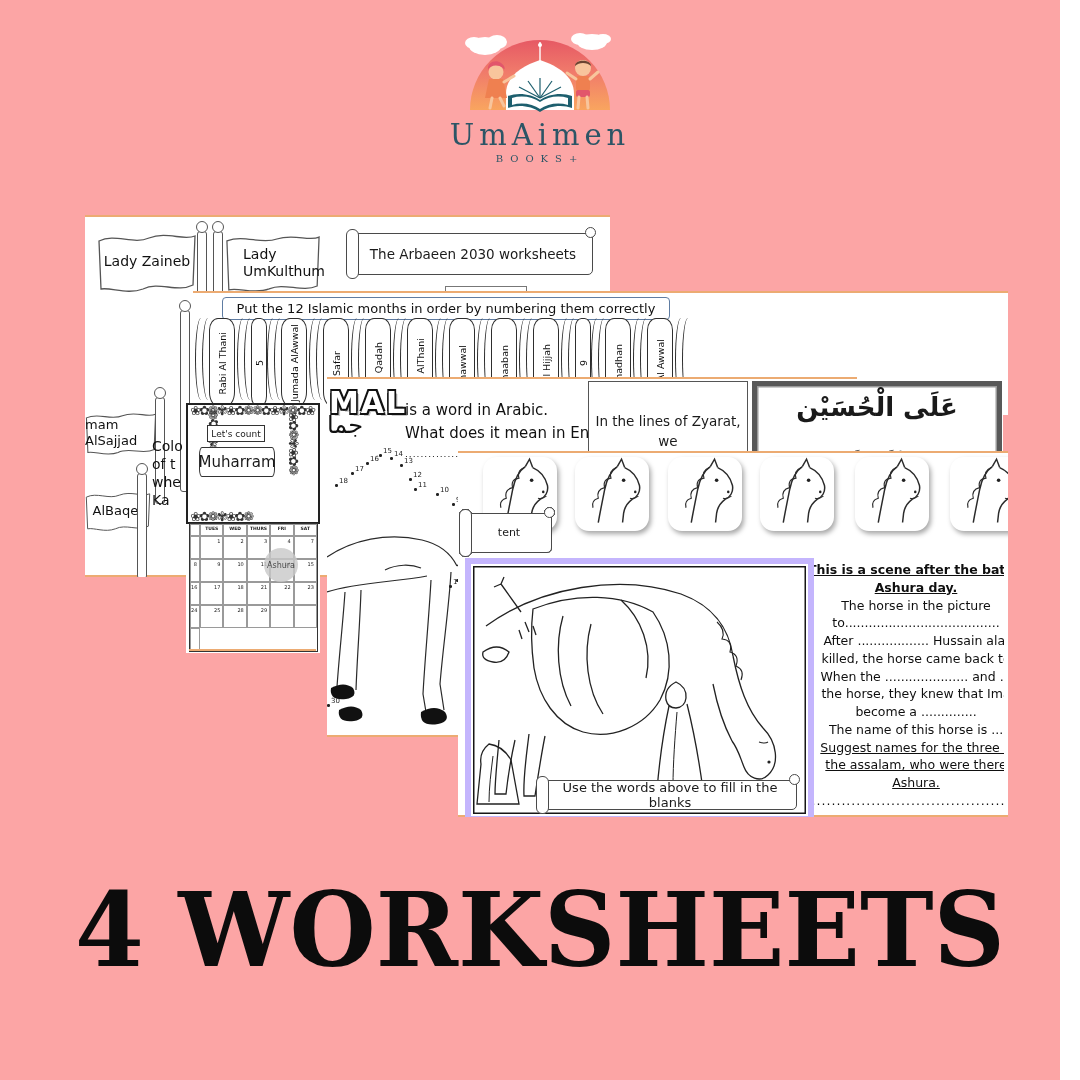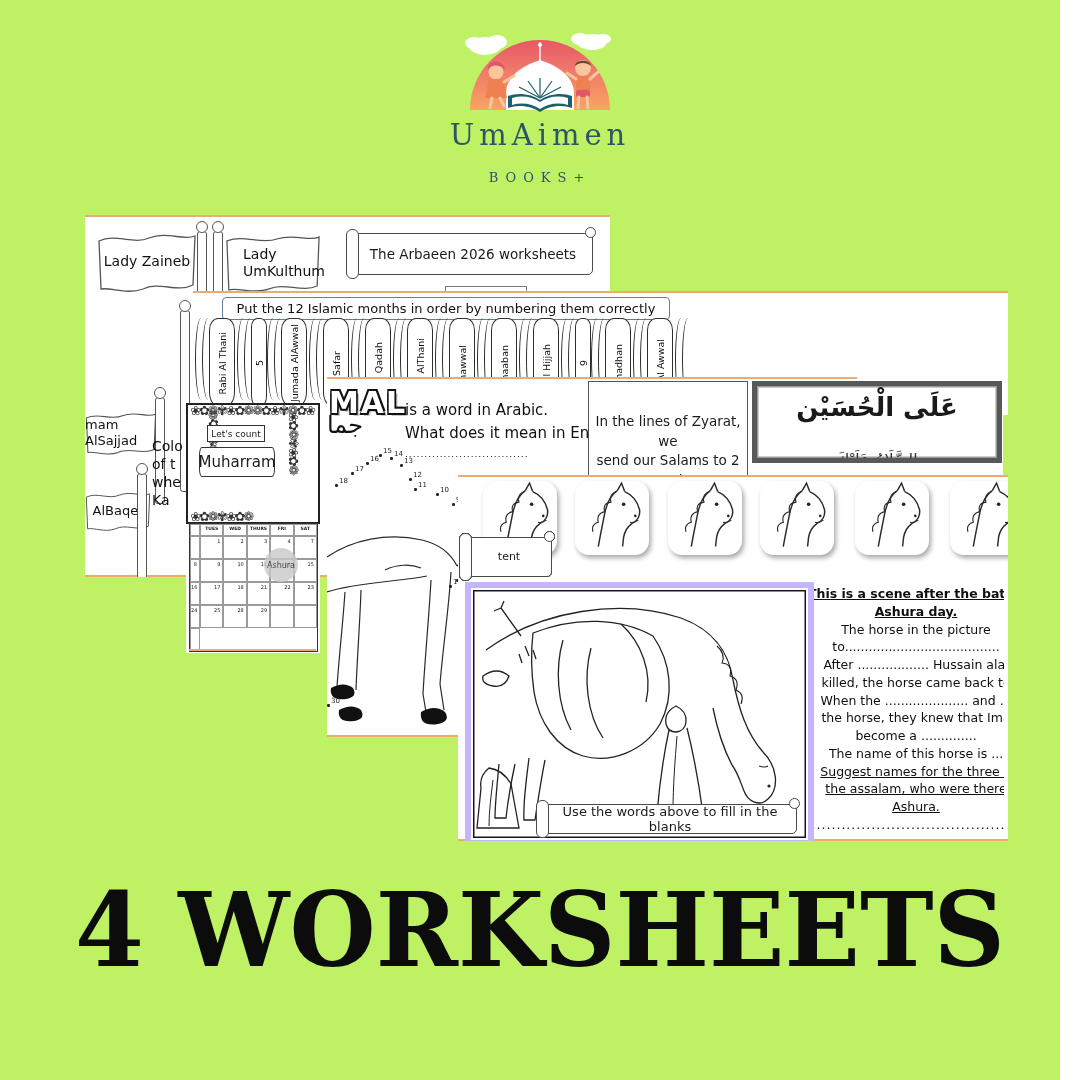--- a/index.html
+++ b/index.html
@@ -1,23 +1,23 @@
 <!DOCTYPE html>
 <html><head>
 <meta charset="utf-8">
 <style>
   html,body{margin:0;padding:0;background:#fff;}
-  .canvas{position:relative;width:1060px;height:1080px;background:#bef264;overflow:hidden;
+  .canvas{position:relative;width:1060px;height:1080px;background:#fca5a5;overflow:hidden;
           font-family:"DejaVu Sans",sans-serif;color:#1b1b1b;}
   .sheet{position:absolute;background:#fff;overflow:hidden;}
   .oline{position:absolute;height:2px;background:#ecab72;}
   
   .logo{position:absolute;top:6px;left:0;width:1080px;text-align:center;}
   .logo-name{font-family:"DejaVu Serif",serif;font-size:29px;font-weight:400;letter-spacing:5px;color:#2c5566;margin-top:-4px;}
-  .logo-sub{font-family:"DejaVu Serif",serif;font-size:13px;letter-spacing:7px;color:#2c5566;margin-top:18px;}
+  .logo-sub{font-family:"DejaVu Serif",serif;font-size:10px;letter-spacing:7px;color:#2c5566;margin-top:1px;}
   
   .lflag{position:absolute;}
   .lflag svg{position:absolute;left:0;top:0;}
   .lflag .ftxt{position:absolute;left:0;top:0;width:100%;height:100%;display:flex;flex-direction:column;
                align-items:center;justify-content:center;font-size:14px;color:#111;line-height:1.25;}
   .pole{position:absolute;width:8px;background:#fff;border:1.3px solid #555;border-radius:3px;}
   .pole::before{content:"";position:absolute;top:-11px;left:-2px;width:10px;height:10px;border:1.3px solid #555;border-radius:50%;background:#fff;}
   
   .scroll{position:relative;background:#fff;border:1.5px solid #4a4a4a;border-radius:5px;
           display:flex;align-items:center;justify-content:center;text-align:center;}
@@ -161,21 +161,21 @@
       <svg width="96" height="64" viewBox="0 0 100 66">
           <path d="M2 10 C20 3 38 14 54 8 C72 2 88 11 98 6 L96 57 C80 64 62 53 46 60 C30 66 14 58 4 61 Z" fill="#fff" stroke="#555" stroke-width="1.3"></path>
         </svg>
       <div class="ftxt" style="align-items:flex-start;padding-left:18px;box-sizing:border-box;">
         <span>Lady</span>
         <span>UmKulthum</span>
       </div>
     </div>
 
     <div class="scroll" style="position:absolute;left:268px;top:18px;width:238px;height:40px;font-size:13.5px;">
-      <span>The Arbaeen 2026 worksheets</span>
+      <span>The Arbaeen 2030 worksheets</span>
     </div>
 
     <div class="cut-box" style="left:360px;top:71px;width:80px;height:14px;"></div>
 
     <div class="pole" style="left:95px;top:95px;height:180px;"></div>
 
     <div class="lflag" style="left:0px;top:188px;width:72px;height:60px;">
       <svg width="72" height="60" viewBox="0 0 100 66">
           <path d="M2 12 C18 4 36 16 52 9 C70 2 86 12 98 7 L96 56 C80 64 62 52 46 60 C30 66 14 58 4 60 Z" fill="#fff" stroke="#555" stroke-width="1.5"></path>
         </svg>
@@ -407,21 +407,21 @@
           <span class="dot" style="left: 91px; top: 49px;">11</span>
           <span class="dot" style="left: 113px; top: 54px;">10</span>
           <span class="dot" style="left: 129px; top: 64px;">9</span>
           <span class="dot" style="left: 133px; top: 140px;">2</span>
           <span class="dot" style="left: 126px; top: 146px;">1</span>
           <span class="dot" style="left: 4px; top: 265px;">30</span>
         </div>
     </div>
   </div>
 
-  <div class="sheet" style="left:458px;top:451px;width:550px;height:366px;z-index:5;margin-top:24px;">
+  <div class="sheet" style="left:458px;top:451px;width:550px;height:366px;z-index:5;">
     <div class="oline" style="left:0;top:0;width:550px;"></div>
     <div class="oline" style="left:0;bottom:0;width:550px;"></div>
 
     <svg width="0" height="0" style="position:absolute;">
         <defs>
       <g id="horsehead" fill="none" stroke="#2b2b2b" stroke-width="1.4">
         <path d="M40 9 L44 2 L47 10"></path>
         <path d="M47 10 C54 13 59 19 61 27 C62 33 59 38 54 40 C50 43 47 47 46 53 L45 62"></path>
         <path d="M40 9 C34 13 30 21 28 31 C26 41 24 51 22 62"></path>
         <path d="M39 10 q-7 3 -5 10 q-8 1 -6 9 q-8 2 -6 10 q-7 2 -5 9" stroke-width="1.1"></path>

